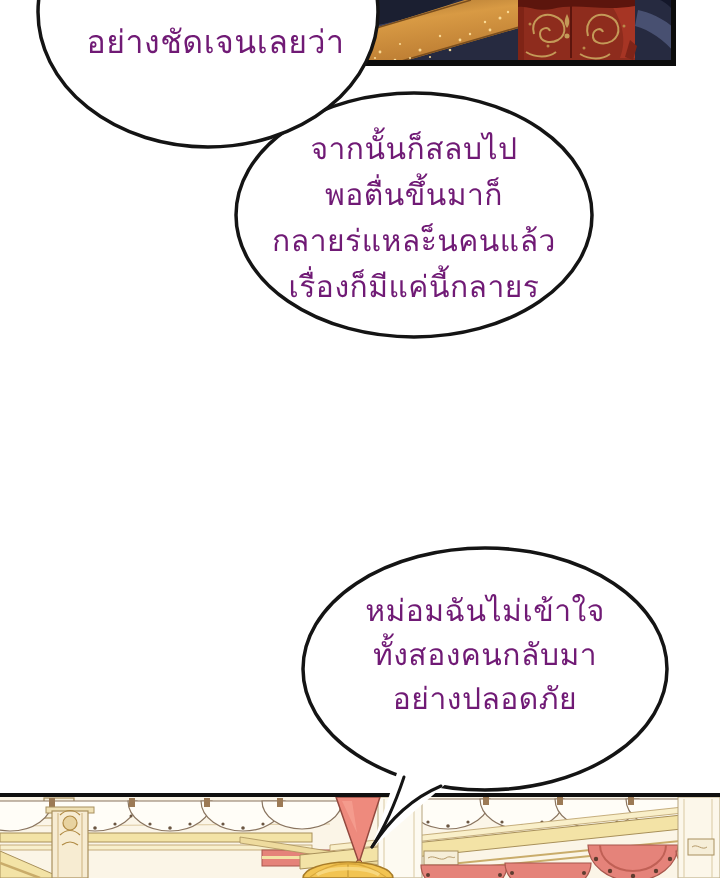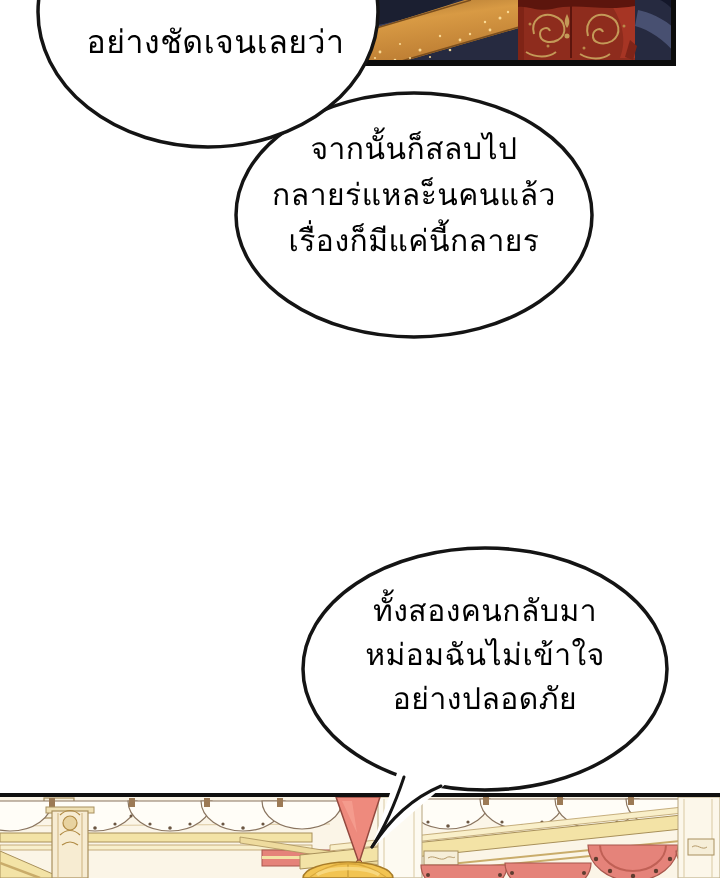--- a/index.html
+++ b/index.html
@@ -6,21 +6,21 @@
   .page{
     position:relative;width:720px;height:878px;overflow:hidden;background:#ffffff;
     font-family:"Liberation Sans","DejaVu Sans",sans-serif;
   }
   .panel{position:absolute;}
   .panel svg{display:block;}
   #panel-top{left:338px;top:0;width:338px;height:66px;z-index:1;}
   #panel-bottom{left:0;top:793px;width:720px;height:85px;z-index:1;}
   #bubble-layer{position:absolute;left:0;top:0;width:720px;height:878px;z-index:2;pointer-events:none;}
   .bubble-text{
-    position:absolute;z-index:3;text-align:center;color:#000000;font-weight:500;
+    position:absolute;z-index:3;text-align:center;color:#701a75;font-weight:500;
     letter-spacing:0.5px;
   }
   .bubble-text span{display:block;}
   #text-1{left:58px;top:20px;width:315px;font-size:32px;line-height:44px;}
   #text-2{left:244px;top:110px;width:340px;font-size:30px;line-height:46px;margin-top:16px;}
   #text-3{left:315px;top:589px;width:340px;font-size:30px;line-height:44px;}
 </style>
 </head>
 <body>
 
@@ -244,23 +244,24 @@
       <path d="M441,786 C410,799 388,822 372,847" fill="none" stroke="#141414" stroke-width="3" stroke-linecap="round"></path>
     </g>
   </svg>
 
   <div class="bubble-text" id="text-1">
     <span>อย่างชัดเจนเลยว่า</span>
   </div>
 
   <div class="bubble-text" id="text-2">
     <span>จากนั้นก็สลบไป</span>
+    <span>พอตื่นขึ้นมาก็</span>
     <span>กลายร่แหละ็นคนแล้ว</span>
     <span>เรื่องก็มีแค่นี้กลายร</span>
   </div>
 
   <div class="bubble-text" id="text-3">
+    <span>หม่อมฉันไม่เข้าใจ</span>
     <span>ทั้งสองคนกลับมา</span>
-    <span>หม่อมฉันไม่เข้าใจ</span>
     <span>อย่างปลอดภัย</span>
   </div>
 
 </div>
 
 </body></html>

